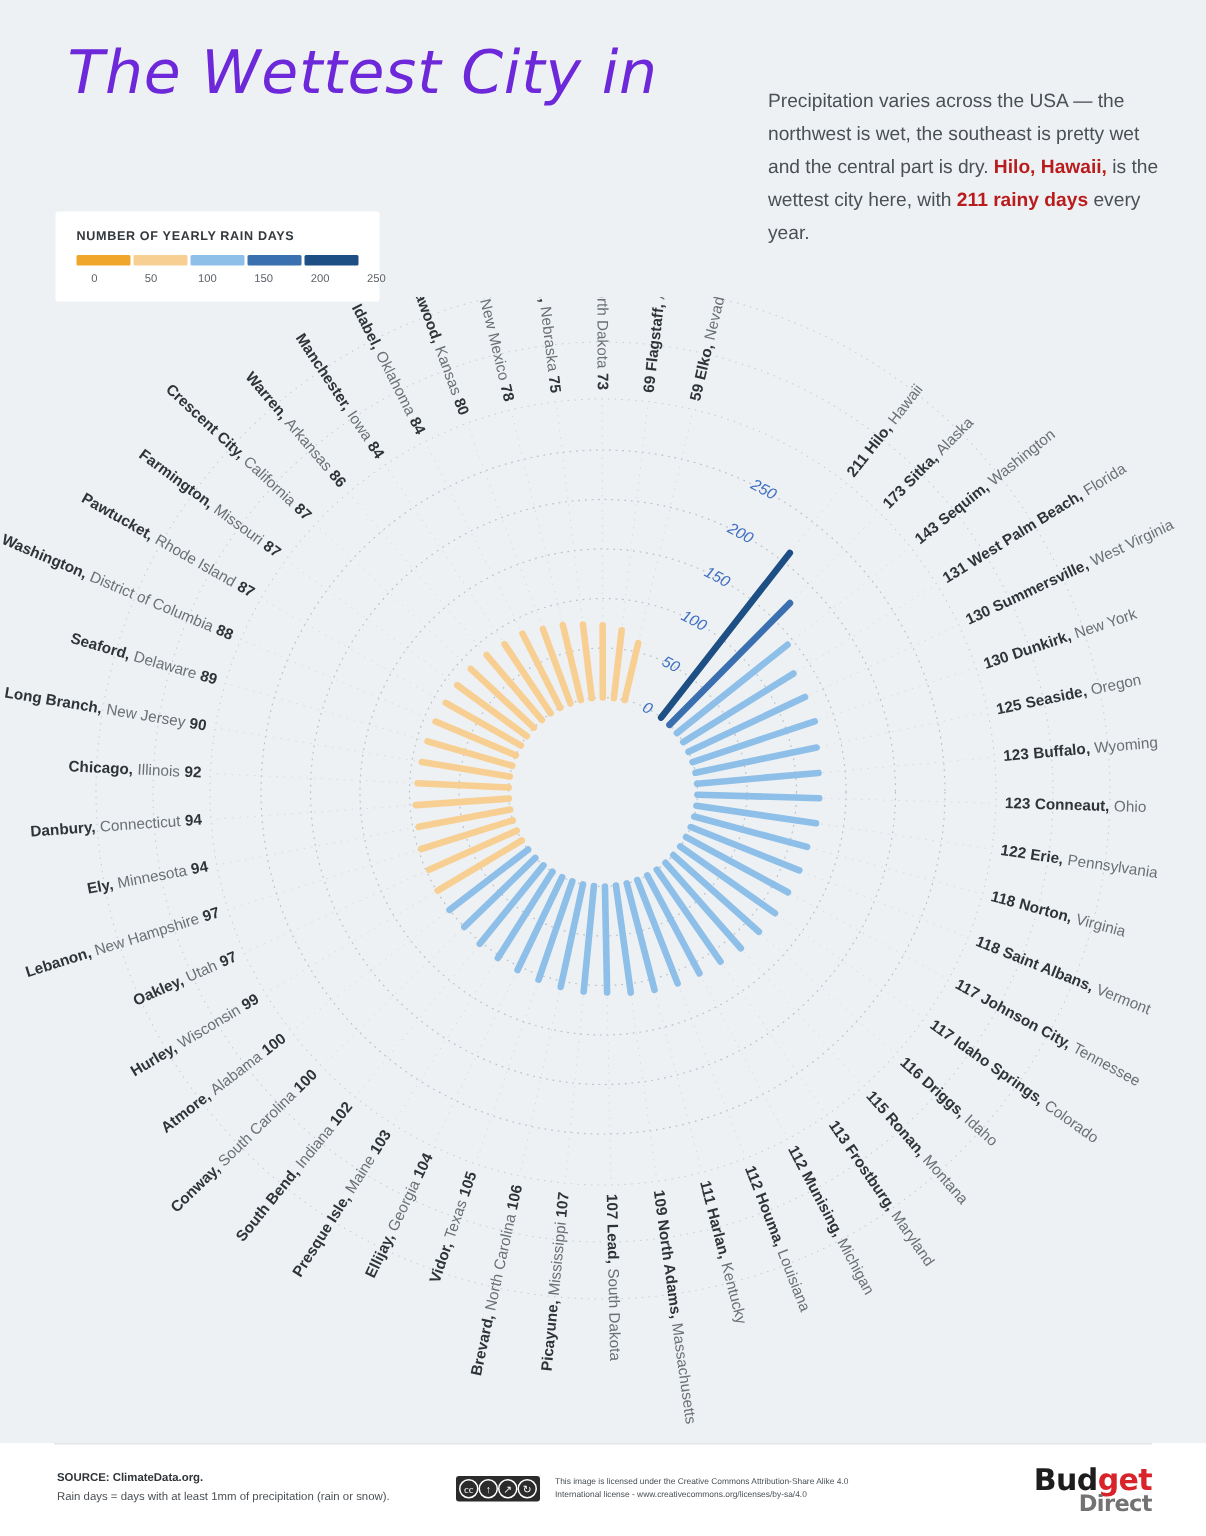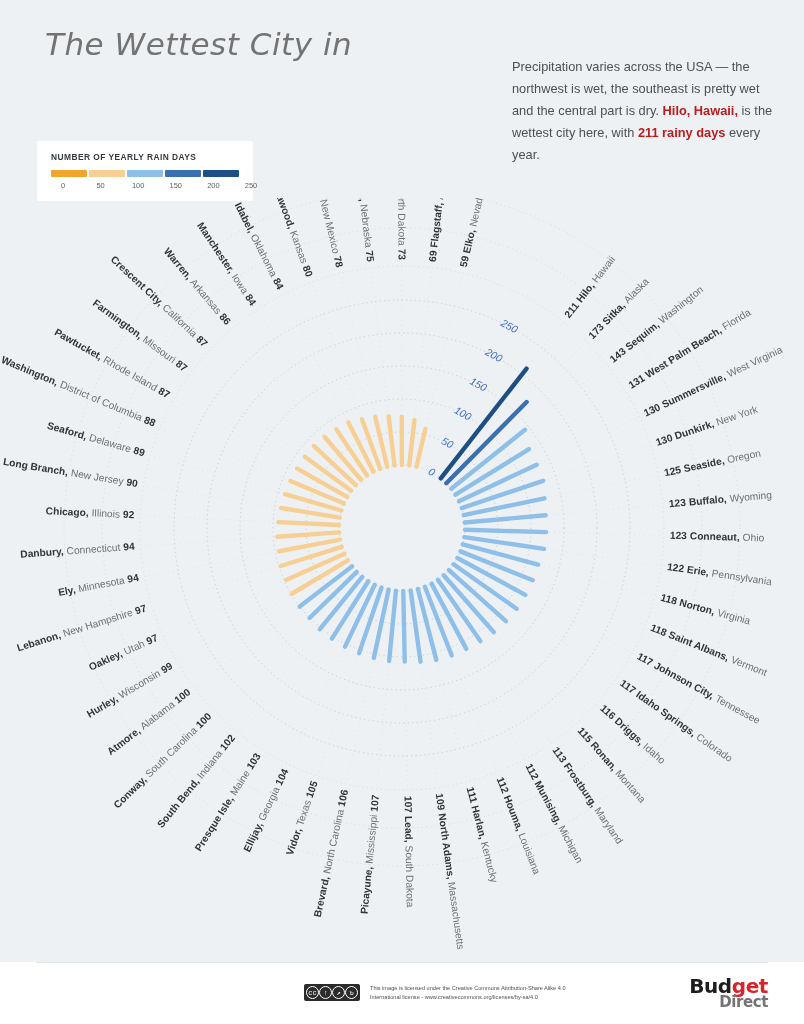--- a/index.html
+++ b/index.html
@@ -10,22 +10,22 @@
     position:relative;overflow:hidden;
     color:#3b4044;
   }
   .page{position:absolute;inset:0;}
 
   
   #header{position:absolute;left:0;top:0;width:804px;height:205px;}
   #title-script{
     position:absolute;left:45px;top:26px;
     font-family:"DejaVu Sans", sans-serif;
-    font-size:31px;font-style:italic;font-weight:400;
-    color:#737373;letter-spacing:.5px;
+    font-size:40px;font-style:italic;font-weight:400;
+    color:#6d28d9;letter-spacing:.5px;
   }
   #title-main{
     position:absolute;left:42px;top:64px;
     font-family:"DejaVu Sans", sans-serif;
     font-size:47px;font-weight:bold;color:#3c4145;
     letter-spacing:-1px;
   }
   #intro{
     position:absolute;left:512px;top:56px;width:262px;
     font-size:12.8px;line-height:22px;color:#4a5055;
@@ -61,21 +61,21 @@
   .lbl-state{font-family:"Liberation Sans", sans-serif;font-size:10.2px;font-weight:normal;fill:#6a7076;}
 
   
   #footer{position:absolute;left:0;top:962px;width:804px;height:62px;background:#ffffff;}
   #footer-rule{position:absolute;left:36px;top:0px;width:732px;height:1px;background:#e2e5e8;}
   #source{position:absolute;left:38px;top:17px;font-size:7.6px;line-height:12.5px;color:#4a5055;}
   #source b{color:#2f3438;}
   #cc-badge{position:absolute;left:304px;top:22px;width:56px;height:17px;background:#2b2b2b;border-radius:2px;
             display:flex;align-items:center;justify-content:space-around;padding:0 2px;box-sizing:border-box;}
   .cc-circ{width:11px;height:11px;border-radius:50%;border:1.2px solid #fff;color:#fff;font-size:7px;
-           display:flex;align-items:center;justify-content:center;font-family:Liberation Mono, monospace;}
+           display:flex;align-items:center;justify-content:center;font-family:Liberation Serif, serif;}
   #license{position:absolute;left:370px;top:22px;width:230px;font-size:5.6px;line-height:9px;color:#4a5055;}
   #logo{position:absolute;right:36px;top:16px;text-align:right;font-family:"DejaVu Sans",sans-serif;}
   #logo .l1{font-size:20px;font-weight:bold;color:#1d1d1d;letter-spacing:-.4px;line-height:16px;}
   #logo .l1 i{font-style:normal;color:#d8232a;}
   #logo .l2{font-size:15px;font-weight:bold;color:#737373;letter-spacing:-.4px;line-height:16px;}
 </style>
 </head>
 <body>
 
 <div class="page">
@@ -286,20 +286,24 @@
           <text x="370.15845496838" y="63.898297619125856" text-anchor="end" dominant-baseline="middle" transform="rotate(443.1764705882353,370.15845496838,63.898297619125856)"><tspan class="lbl-city">Hartington,</tspan><tspan class="lbl-state" dx="3">Nebraska</tspan><tspan class="lbl-val" dx="3">75</tspan></text>
           <text x="401.449708340175" y="62.000564964981436" text-anchor="end" dominant-baseline="middle" transform="rotate(449.88235294117646,401.449708340175,62.000564964981436)"><tspan class="lbl-city">Langdon,</tspan><tspan class="lbl-state" dx="3">North Dakota</tspan><tspan class="lbl-val" dx="3">73</tspan></text>
           <text x="432.7484911699047" y="63.76977953137197" text-anchor="start" dominant-baseline="middle" transform="rotate(276.5882352941177,432.7484911699047,63.76977953137197)"><tspan class="lbl-val">69</tspan><tspan class="lbl-city" dx="3">Flagstaff,</tspan><tspan class="lbl-state" dx="3">Arizona</tspan></text>
           <text x="463.62655261185785" y="69.18173374324812" text-anchor="start" dominant-baseline="middle" transform="rotate(283.29411764705884,463.62655261185785,69.18173374324812)"><tspan class="lbl-val">59</tspan><tspan class="lbl-city" dx="3">Elko,</tspan><tspan class="lbl-state" dx="3">Nevada</tspan></text>
         </g>
     </svg>
   </div>
 
   <div id="footer">
     <div id="footer-rule"></div>
+    <div id="source">
+      <b>SOURCE: </b><b>ClimateData.org.</b><br>
+      <span>Rain days = days with at least 1mm of precipitation (rain or snow).</span>
+    </div>
     <div id="cc-badge">
       <span class="cc-circ">cc</span>
       <span class="cc-circ">↑</span>
       <span class="cc-circ">↗</span>
       <span class="cc-circ">↻</span>
     </div>
     <div id="license">
       <span>This image is licensed under the Creative Commons Attribution-Share Alike 4.0</span><br>
       <span>International license - www.creativecommons.org/licenses/by-sa/4.0</span>
     </div>

